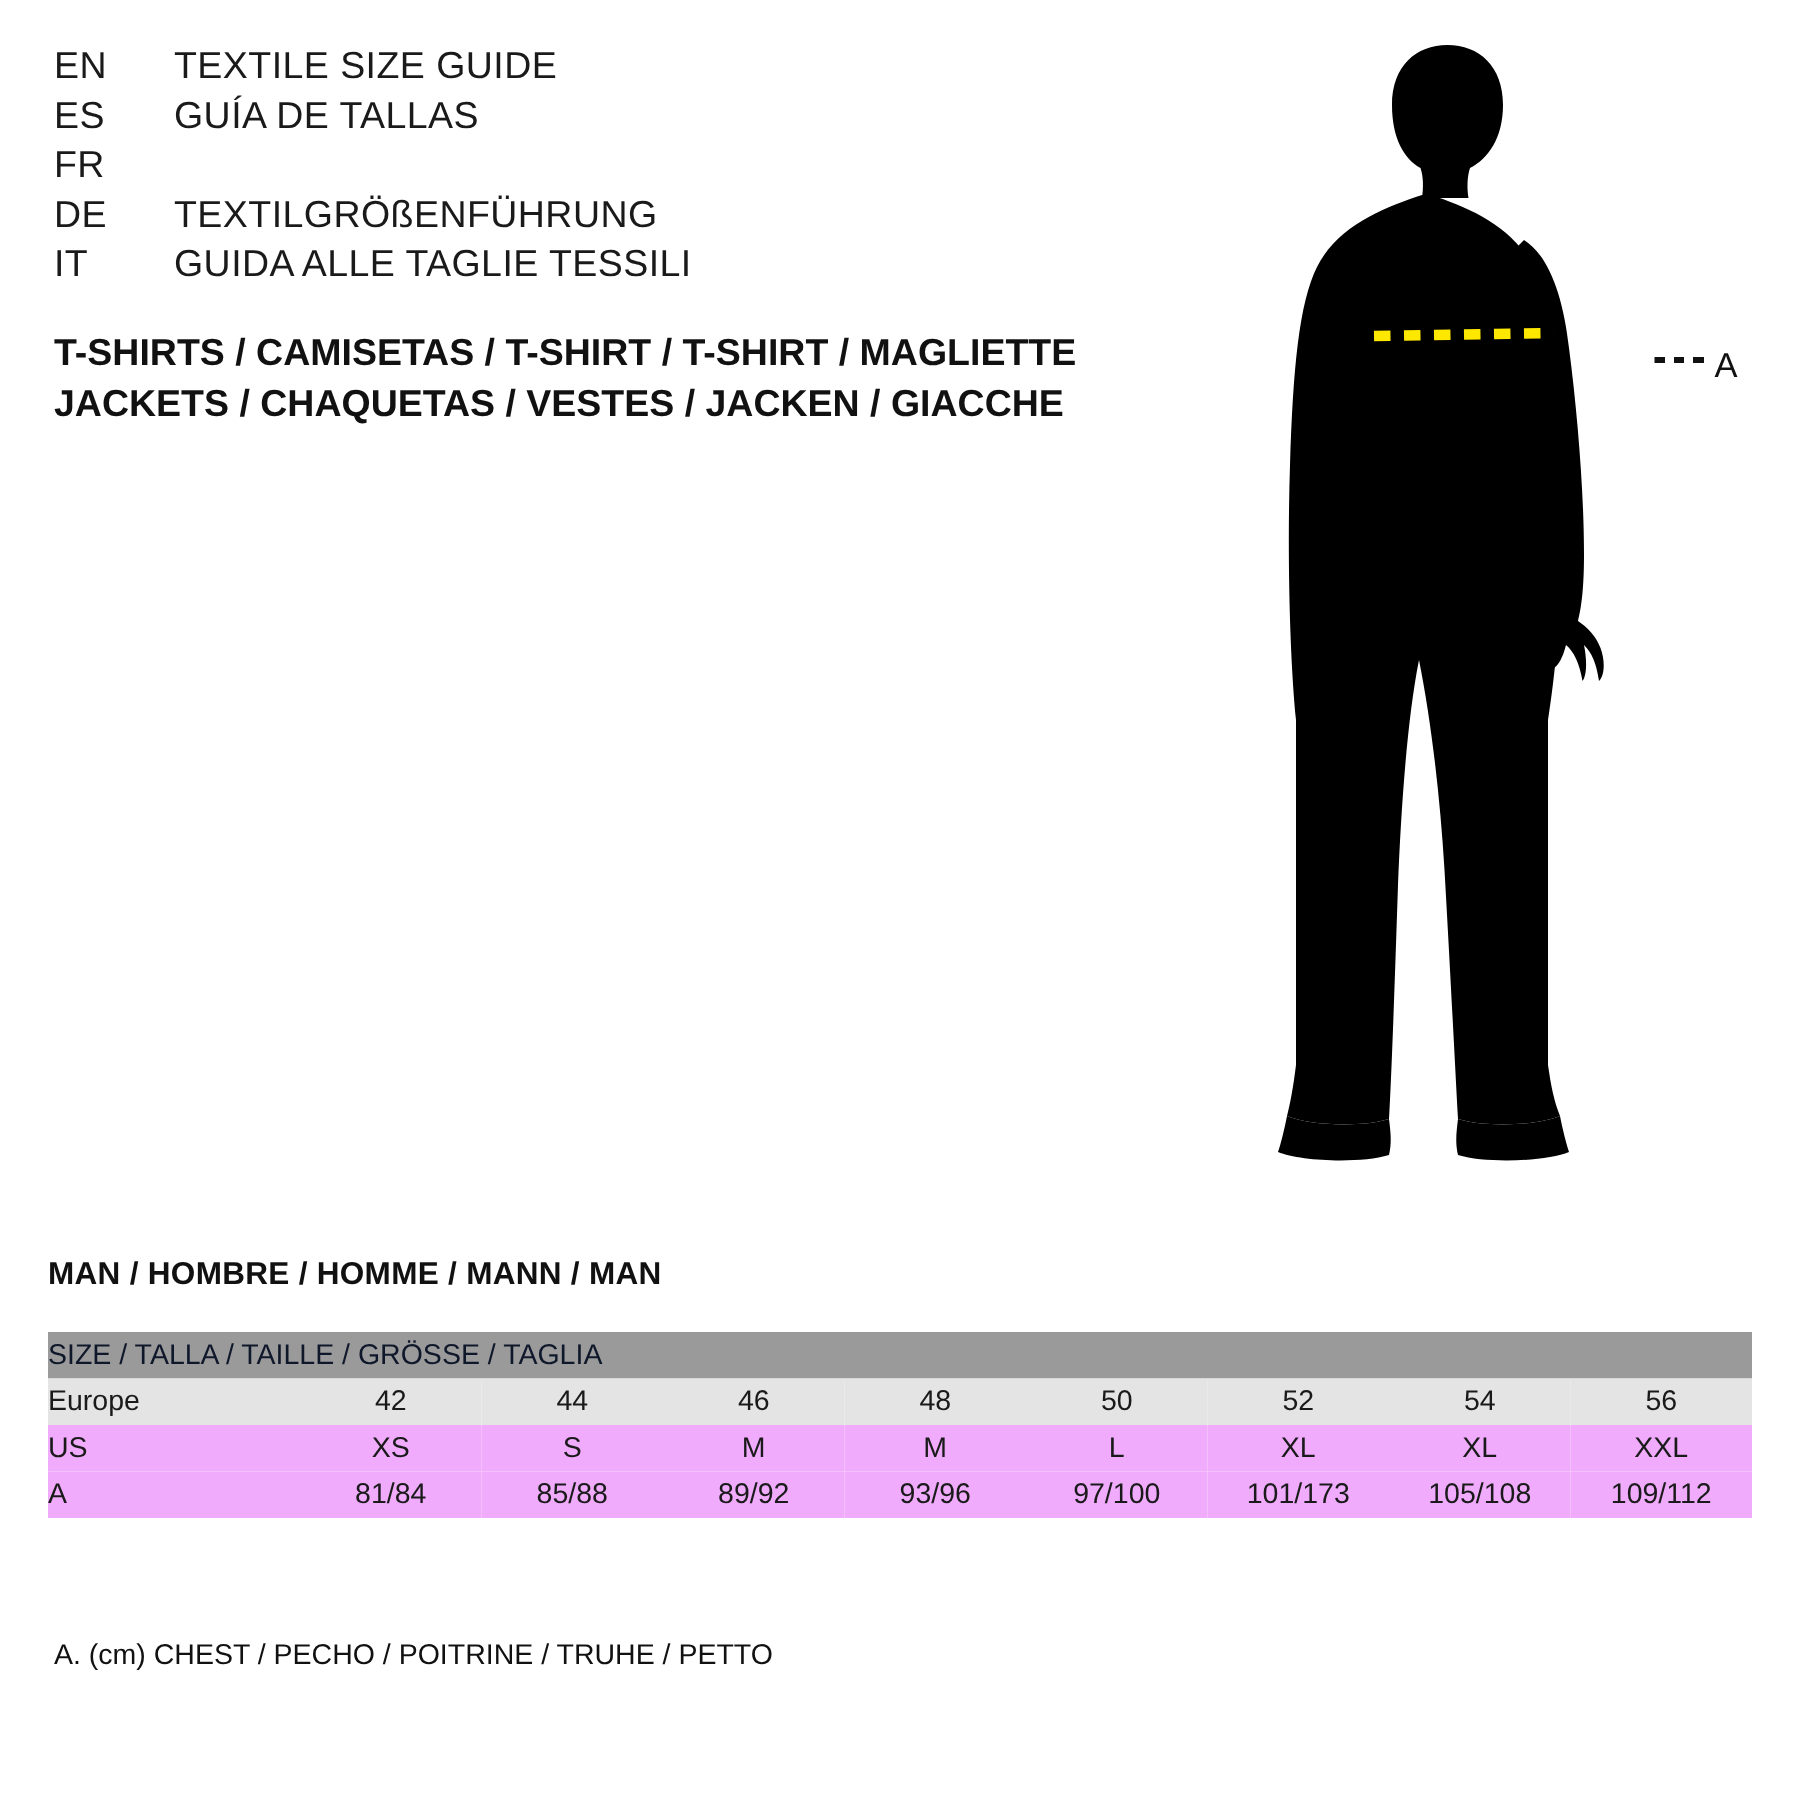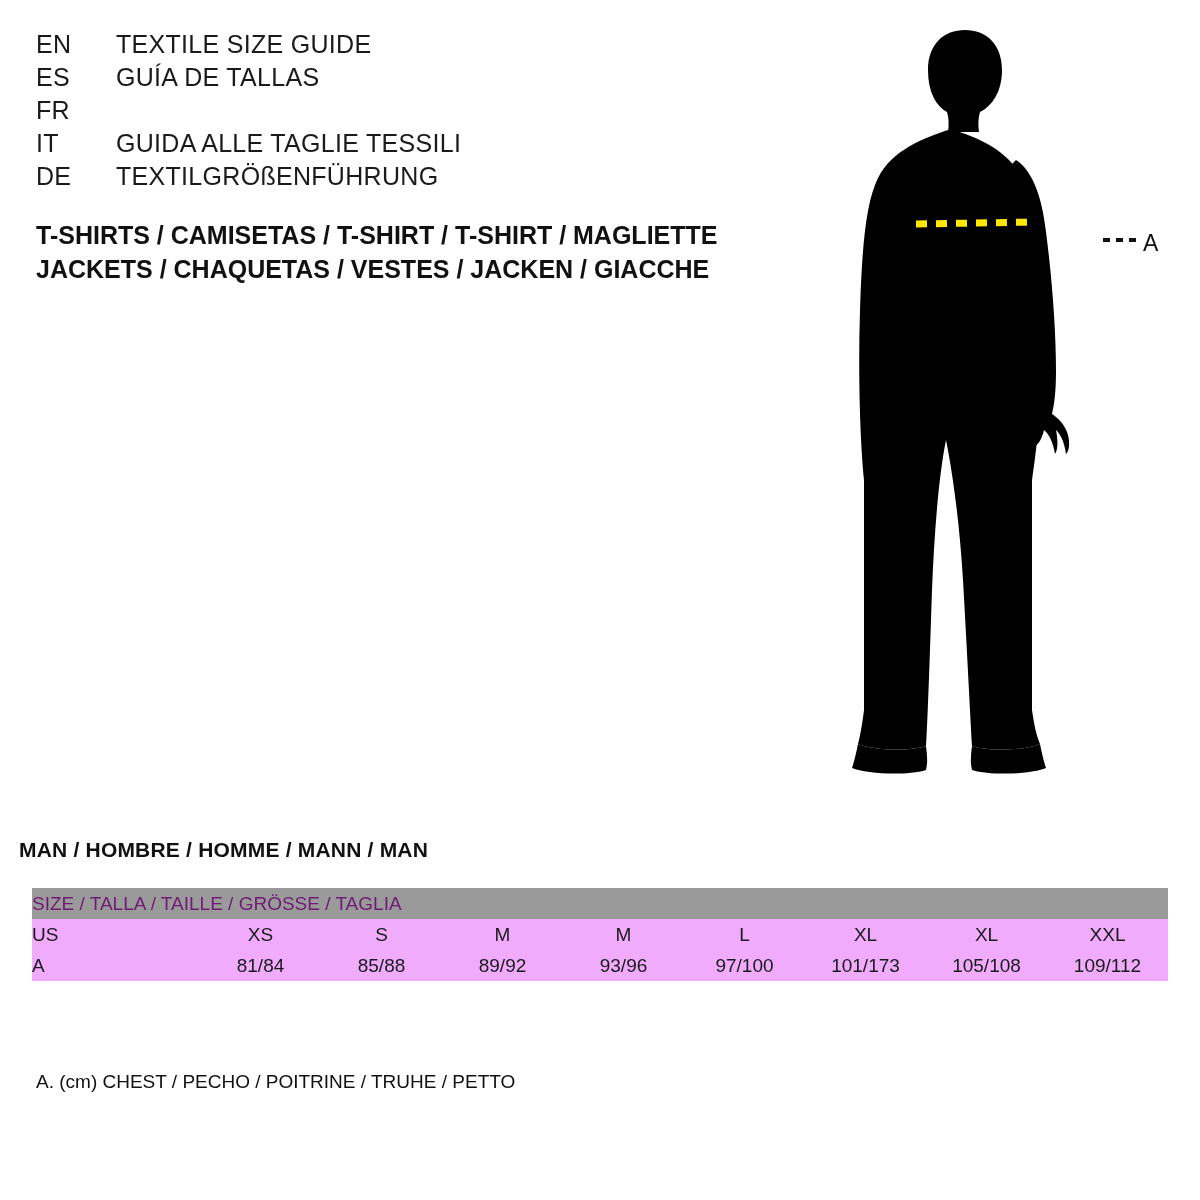--- a/index.html
+++ b/index.html
@@ -83,21 +83,21 @@
     left: 283px;
     top: 228px;
     width: 34px;
     height: 4px;
     background: repeating-linear-gradient(to right,#111 0 7px, transparent 7px 13px);
   }
 
   
   .section-title {
     position: absolute;
-    left: 19px;
+    left: 32px;
     top: 838px;
     font-size: 21px;
     font-weight: bold;
     letter-spacing: 0.2px;
     color: #111111;
   }
   table.size-table {
     position: absolute;
     left: 32px;
     top: 888px;
@@ -105,21 +105,21 @@
     border-collapse: collapse;
     font-size: 19px;
   }
   table.size-table td {
     height: 31px;
     padding: 0;
     vertical-align: middle;
   }
   .row-head td {
     background: #9a9a9a;
-    color: #701a75;
+    color: #0f172a;
     font-size: 19px;
   }
   .row-shade td {
     background: #e4e4e4;
   }
   .row-plain td {
     background: #f0abfc;
   }
   .cell-label {
     padding-left: 12px;
@@ -127,21 +127,21 @@
     width: 168px;
   }
   .cell-val {
     text-align: center;
     width: 121px;
   }
 
   .footnote {
     position: absolute;
     left: 36px;
-    top: 1071px;
+    top: 1093px;
     font-size: 19px;
     color: #111111;
   }
 </style>
 </head>
 <body>
 
 <div class="page">
 
   <div class="lang-block">
@@ -150,26 +150,26 @@
       <span class="lang-text">TEXTILE SIZE GUIDE</span>
     </div>
     <div class="lang-row">
       <span class="lang-code">ES</span>
       <span class="lang-text">GUÍA DE TALLAS</span>
     </div>
     <div class="lang-row">
       <span class="lang-code">FR</span>
     </div>
     <div class="lang-row">
+      <span class="lang-code">DE</span>
+      <span class="lang-text">TEXTILGRÖßENFÜHRUNG</span>
+    </div>
+    <div class="lang-row">
       <span class="lang-code">IT</span>
       <span class="lang-text">GUIDA ALLE TAGLIE TESSILI</span>
-    </div>
-    <div class="lang-row">
-      <span class="lang-code">DE</span>
-      <span class="lang-text">TEXTILGRÖßENFÜHRUNG</span>
     </div>
   </div>
 
   <div class="garment-lines">
     <div class="garment-line">T-SHIRTS / CAMISETAS / T-SHIRT / T-SHIRT / MAGLIETTE</div>
     <div class="garment-line">JACKETS / CHAQUETAS / VESTES / JACKEN / GIACCHE</div>
   </div>
 
   <div class="figure-wrap">
     <svg class="figure-svg" width="360" height="790" viewBox="0 0 360 790" xmlns="http://www.w3.org/2000/svg">
@@ -232,20 +232,31 @@
     <div class="measure-label">A</div>
   </div>
 
   <div class="section-title">MAN / HOMBRE / HOMME / MANN / MAN</div>
 
   <table class="size-table">
     <tbody>
       <tr class="row-head">
         <td class="cell-label" colspan="9">SIZE / TALLA / TAILLE / GRÖSSE / TAGLIA</td>
       </tr>
+      <tr class="row-shade">
+        <td class="cell-label">Europe</td>
+        <td class="cell-val">42</td>
+        <td class="cell-val">44</td>
+        <td class="cell-val">46</td>
+        <td class="cell-val">48</td>
+        <td class="cell-val">50</td>
+        <td class="cell-val">52</td>
+        <td class="cell-val">54</td>
+        <td class="cell-val">56</td>
+      </tr>
       <tr class="row-plain">
         <td class="cell-label">US</td>
         <td class="cell-val">XS</td>
         <td class="cell-val">S</td>
         <td class="cell-val">M</td>
         <td class="cell-val">M</td>
         <td class="cell-val">L</td>
         <td class="cell-val">XL</td>
         <td class="cell-val">XL</td>
         <td class="cell-val">XXL</td>

